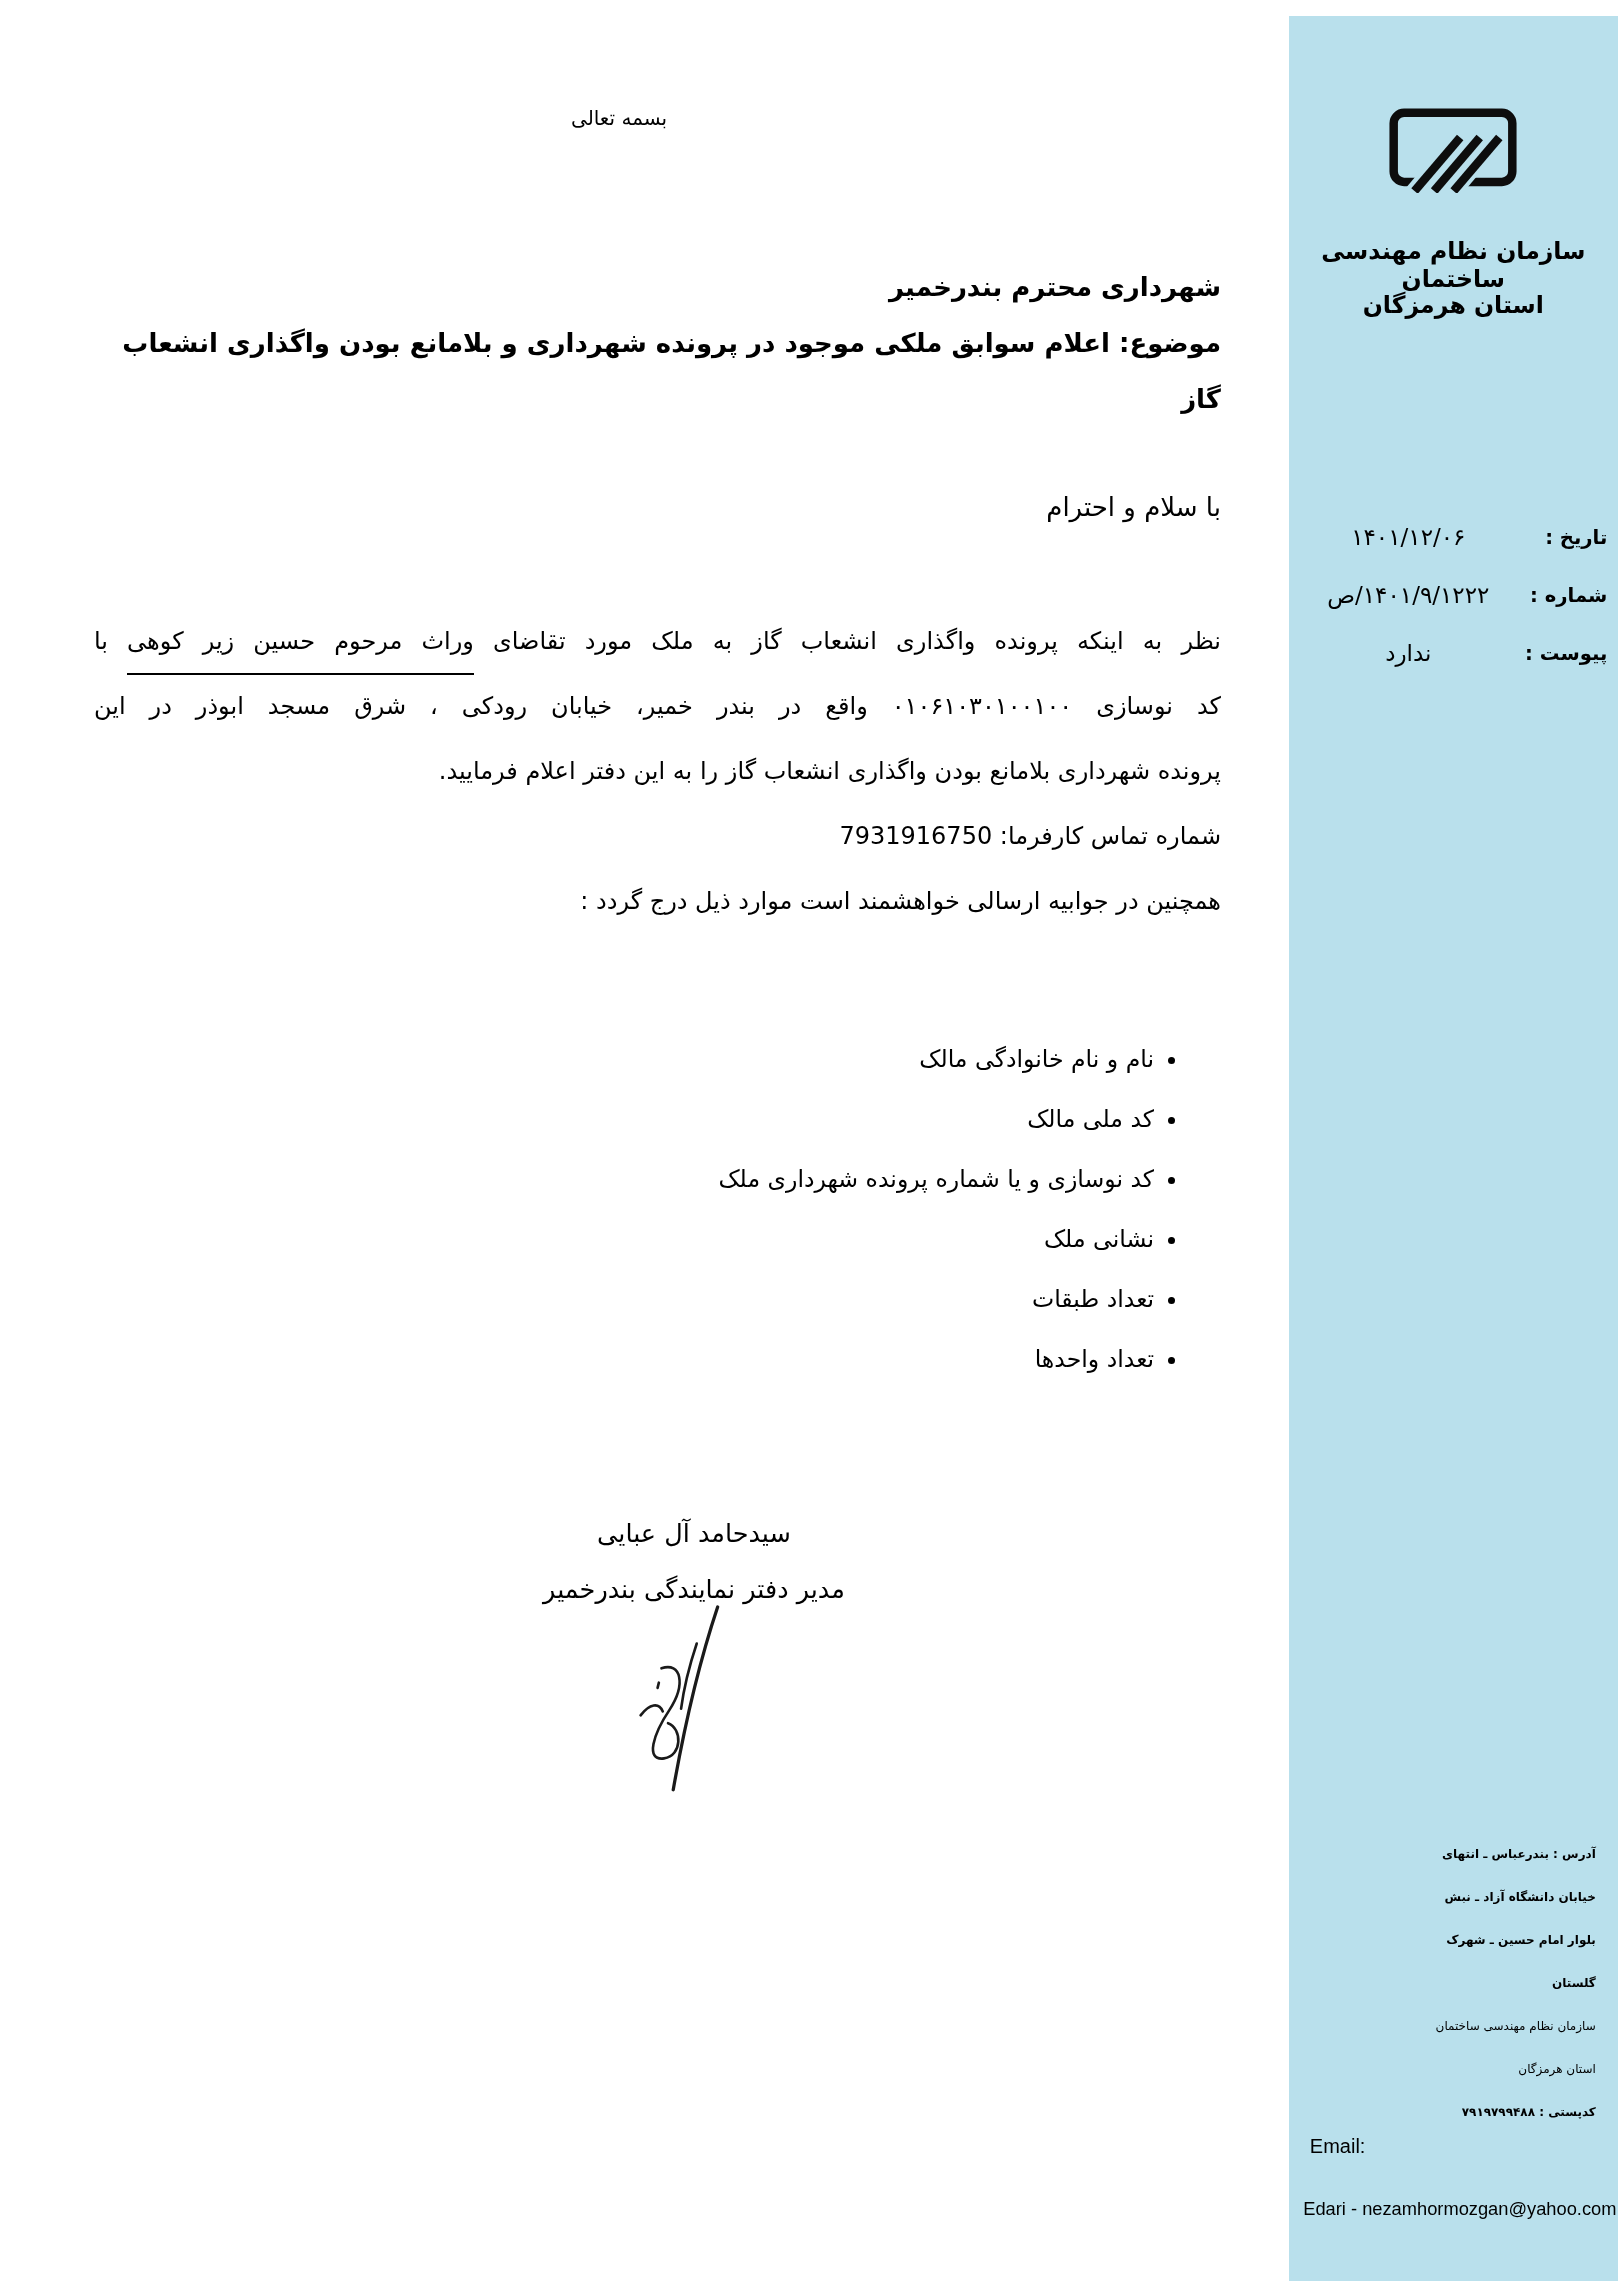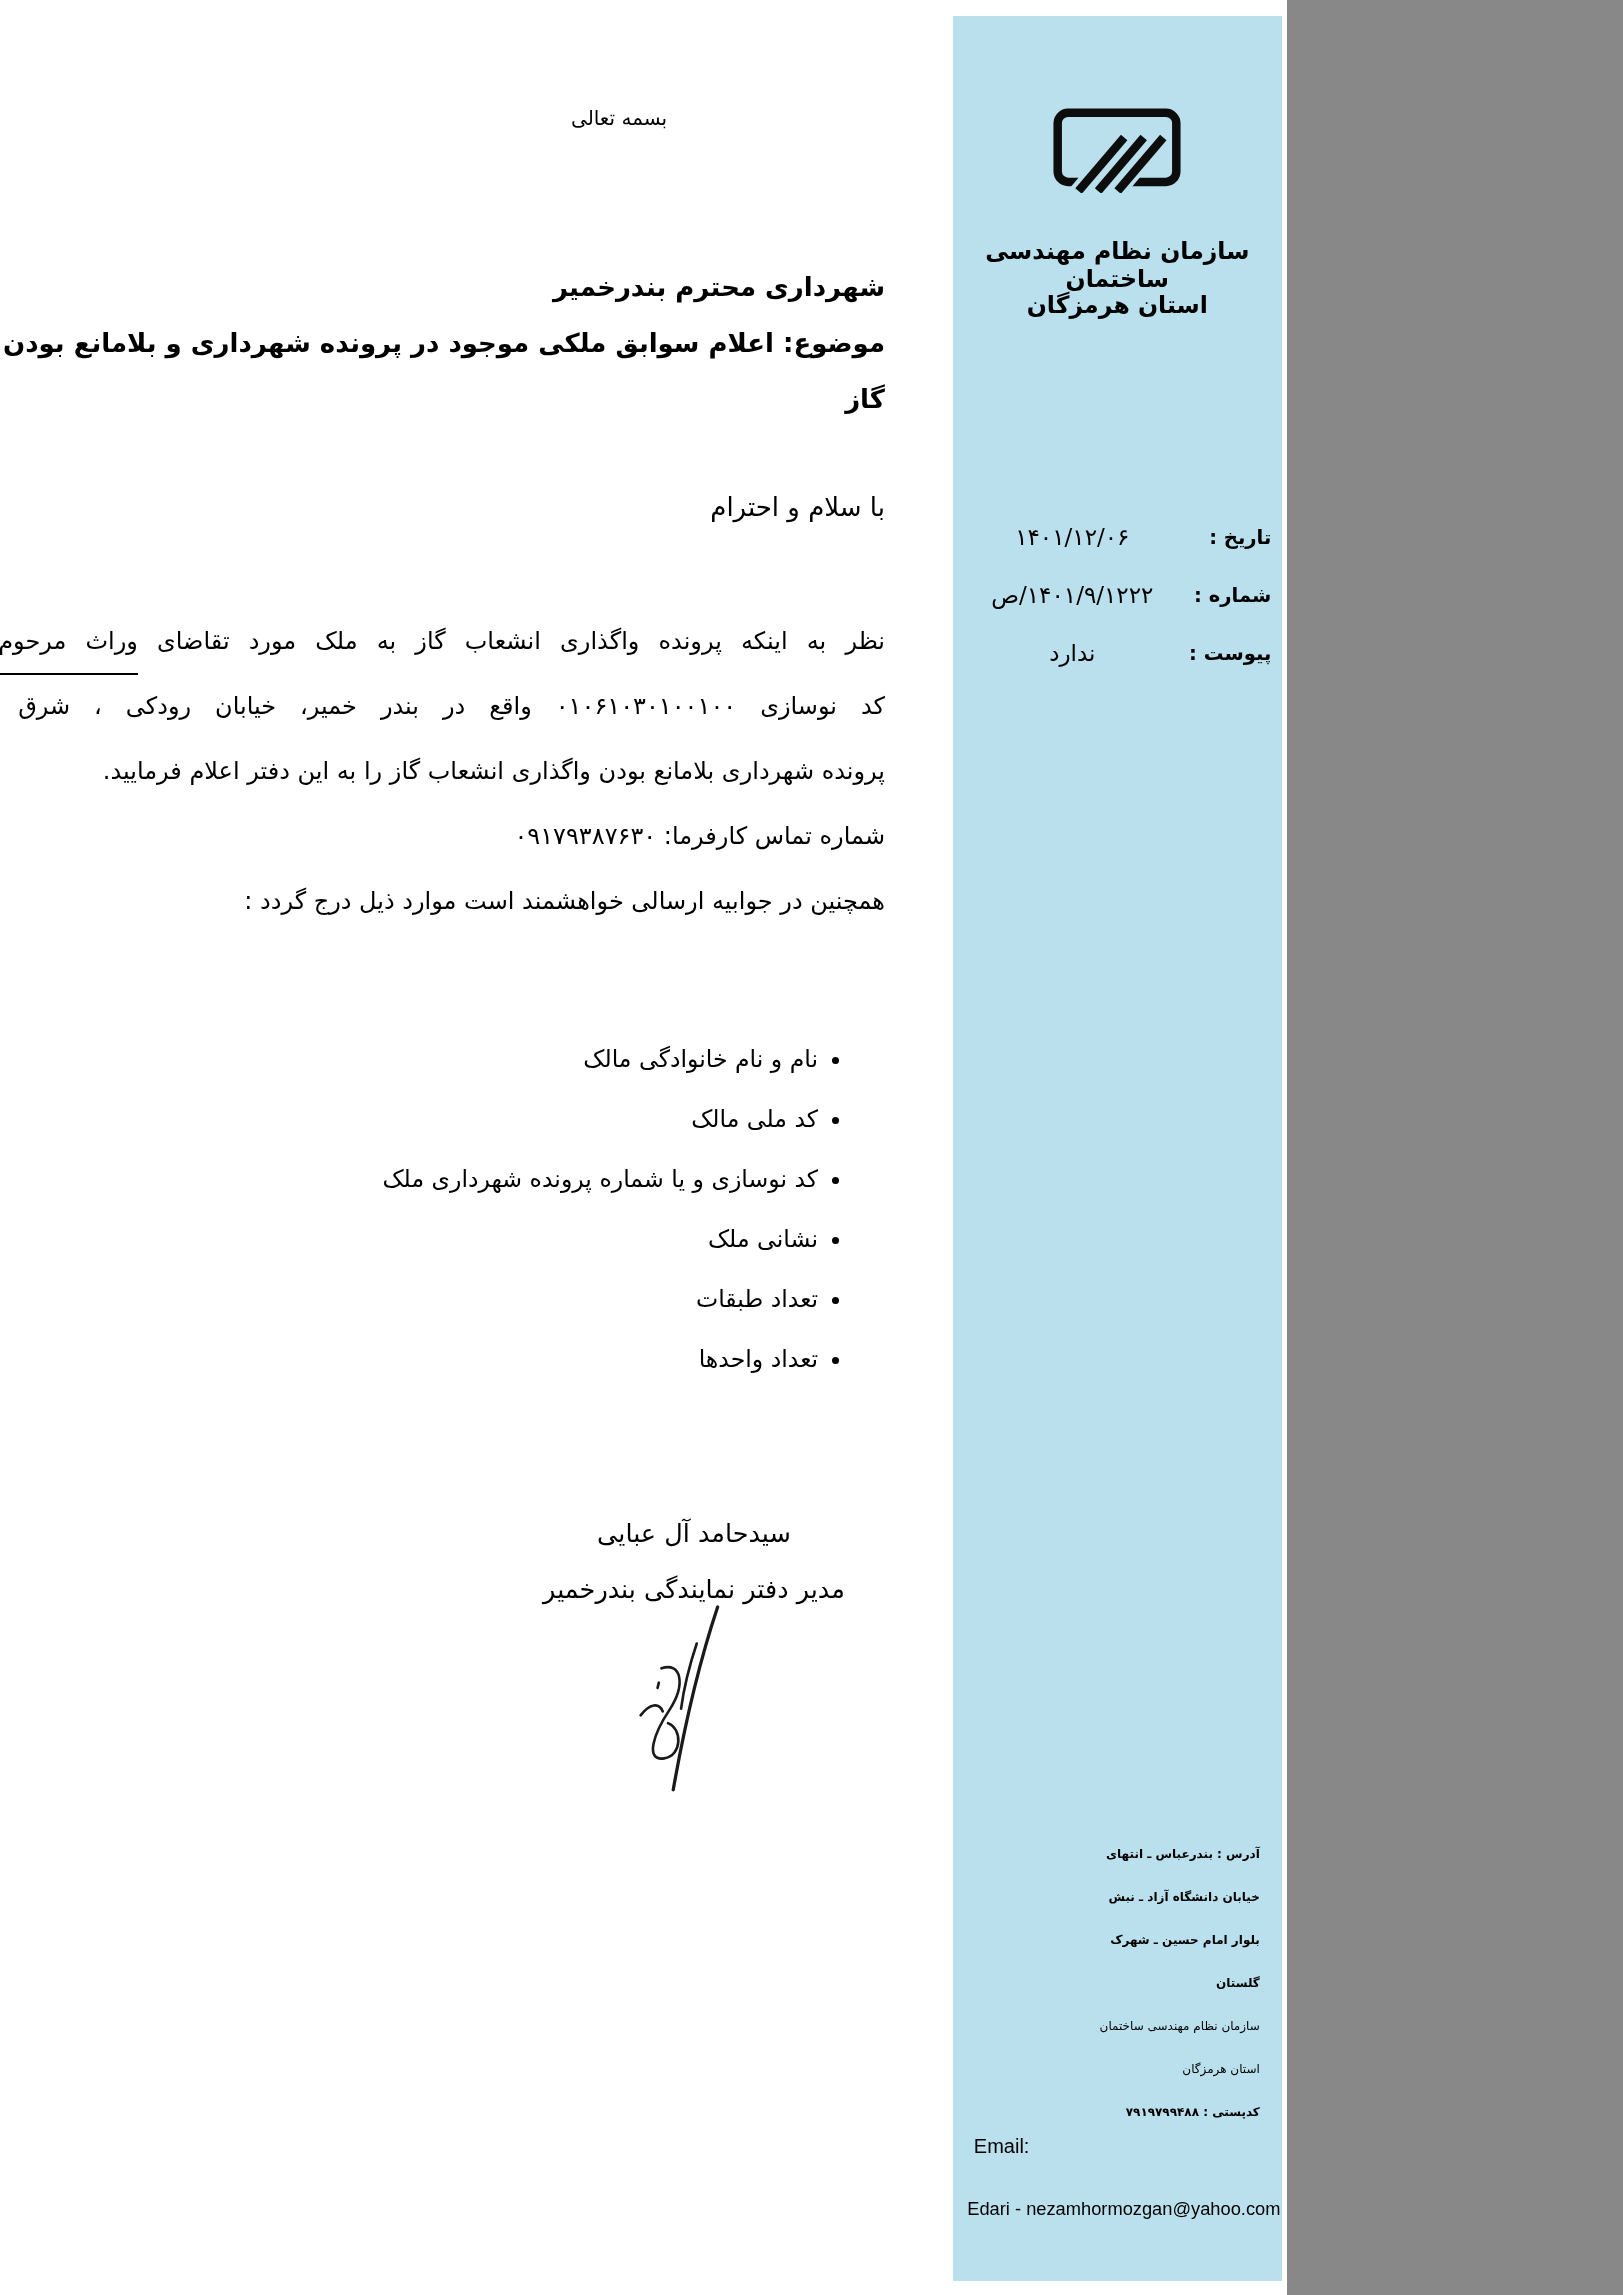--- a/index.html
+++ b/index.html
@@ -1,18 +1,18 @@
 <!DOCTYPE html>
 <html lang="fa" style="--sidebar-bg: #b9e0ec;font-size:10.5px"><head>
 <meta charset="utf-8">
 <style>
   html,body{margin:0;padding:0;background:#888;}
   .page{
     position:relative;
-    width:1287px;height:2295px;
+    width:1623px;height:2295px;
     background:#ffffff;
     overflow:hidden;
     font-family:"DejaVu Sans",sans-serif;
     color:#000;
   }
   
   .sidebar{
     position:absolute;top:16.4px;right:5.2px;width:329px;height:2265px;
     background:var(--sidebar-bg,#b9e0ec);
   }
@@ -61,21 +61,21 @@
     <div class="hline">موضوع: اعلام سوابق ملکی موجود در پرونده شهرداری و بلامانع بودن واگذاری انشعاب</div>
     <div class="hline">گاز</div>
   </div>
 
   <div class="salutation">با سلام و احترام</div>
 
   <div class="body-block">
     <div class="bline just"><span>نظر به اینکه پرونده واگذاری انشعاب گاز به ملک مورد تقاضای </span><span class="und">وراث مرحوم حسین زیر کوهی</span><span> با</span></div>
     <div class="bline just">کد نوسازی ۰۱۰۶۱۰۳۰۱۰۰۱۰۰ واقع در بندر خمیر، خیابان رودکی ، شرق مسجد ابوذر در این</div>
     <div class="bline">پرونده شهرداری بلامانع بودن واگذاری انشعاب گاز را به این دفتر اعلام فرمایید.</div>
-    <div class="bline">شماره تماس کارفرما: ۰۹۱۷۹۳۸۷۶۳۰</div>
+    <div class="bline">شماره تماس کارفرما: 7931916750</div>
     <div class="bline">همچنین در جوابیه ارسالی خواهشمند است موارد ذیل درج گردد :</div>
   </div>
 
   <div class="bullets">
     <ul>
       <li>نام و نام خانوادگی مالک</li>
       <li>کد ملی مالک</li>
       <li>کد نوسازی و یا شماره پرونده شهرداری ملک</li>
       <li>نشانی ملک</li>
       <li>تعداد طبقات</li>

